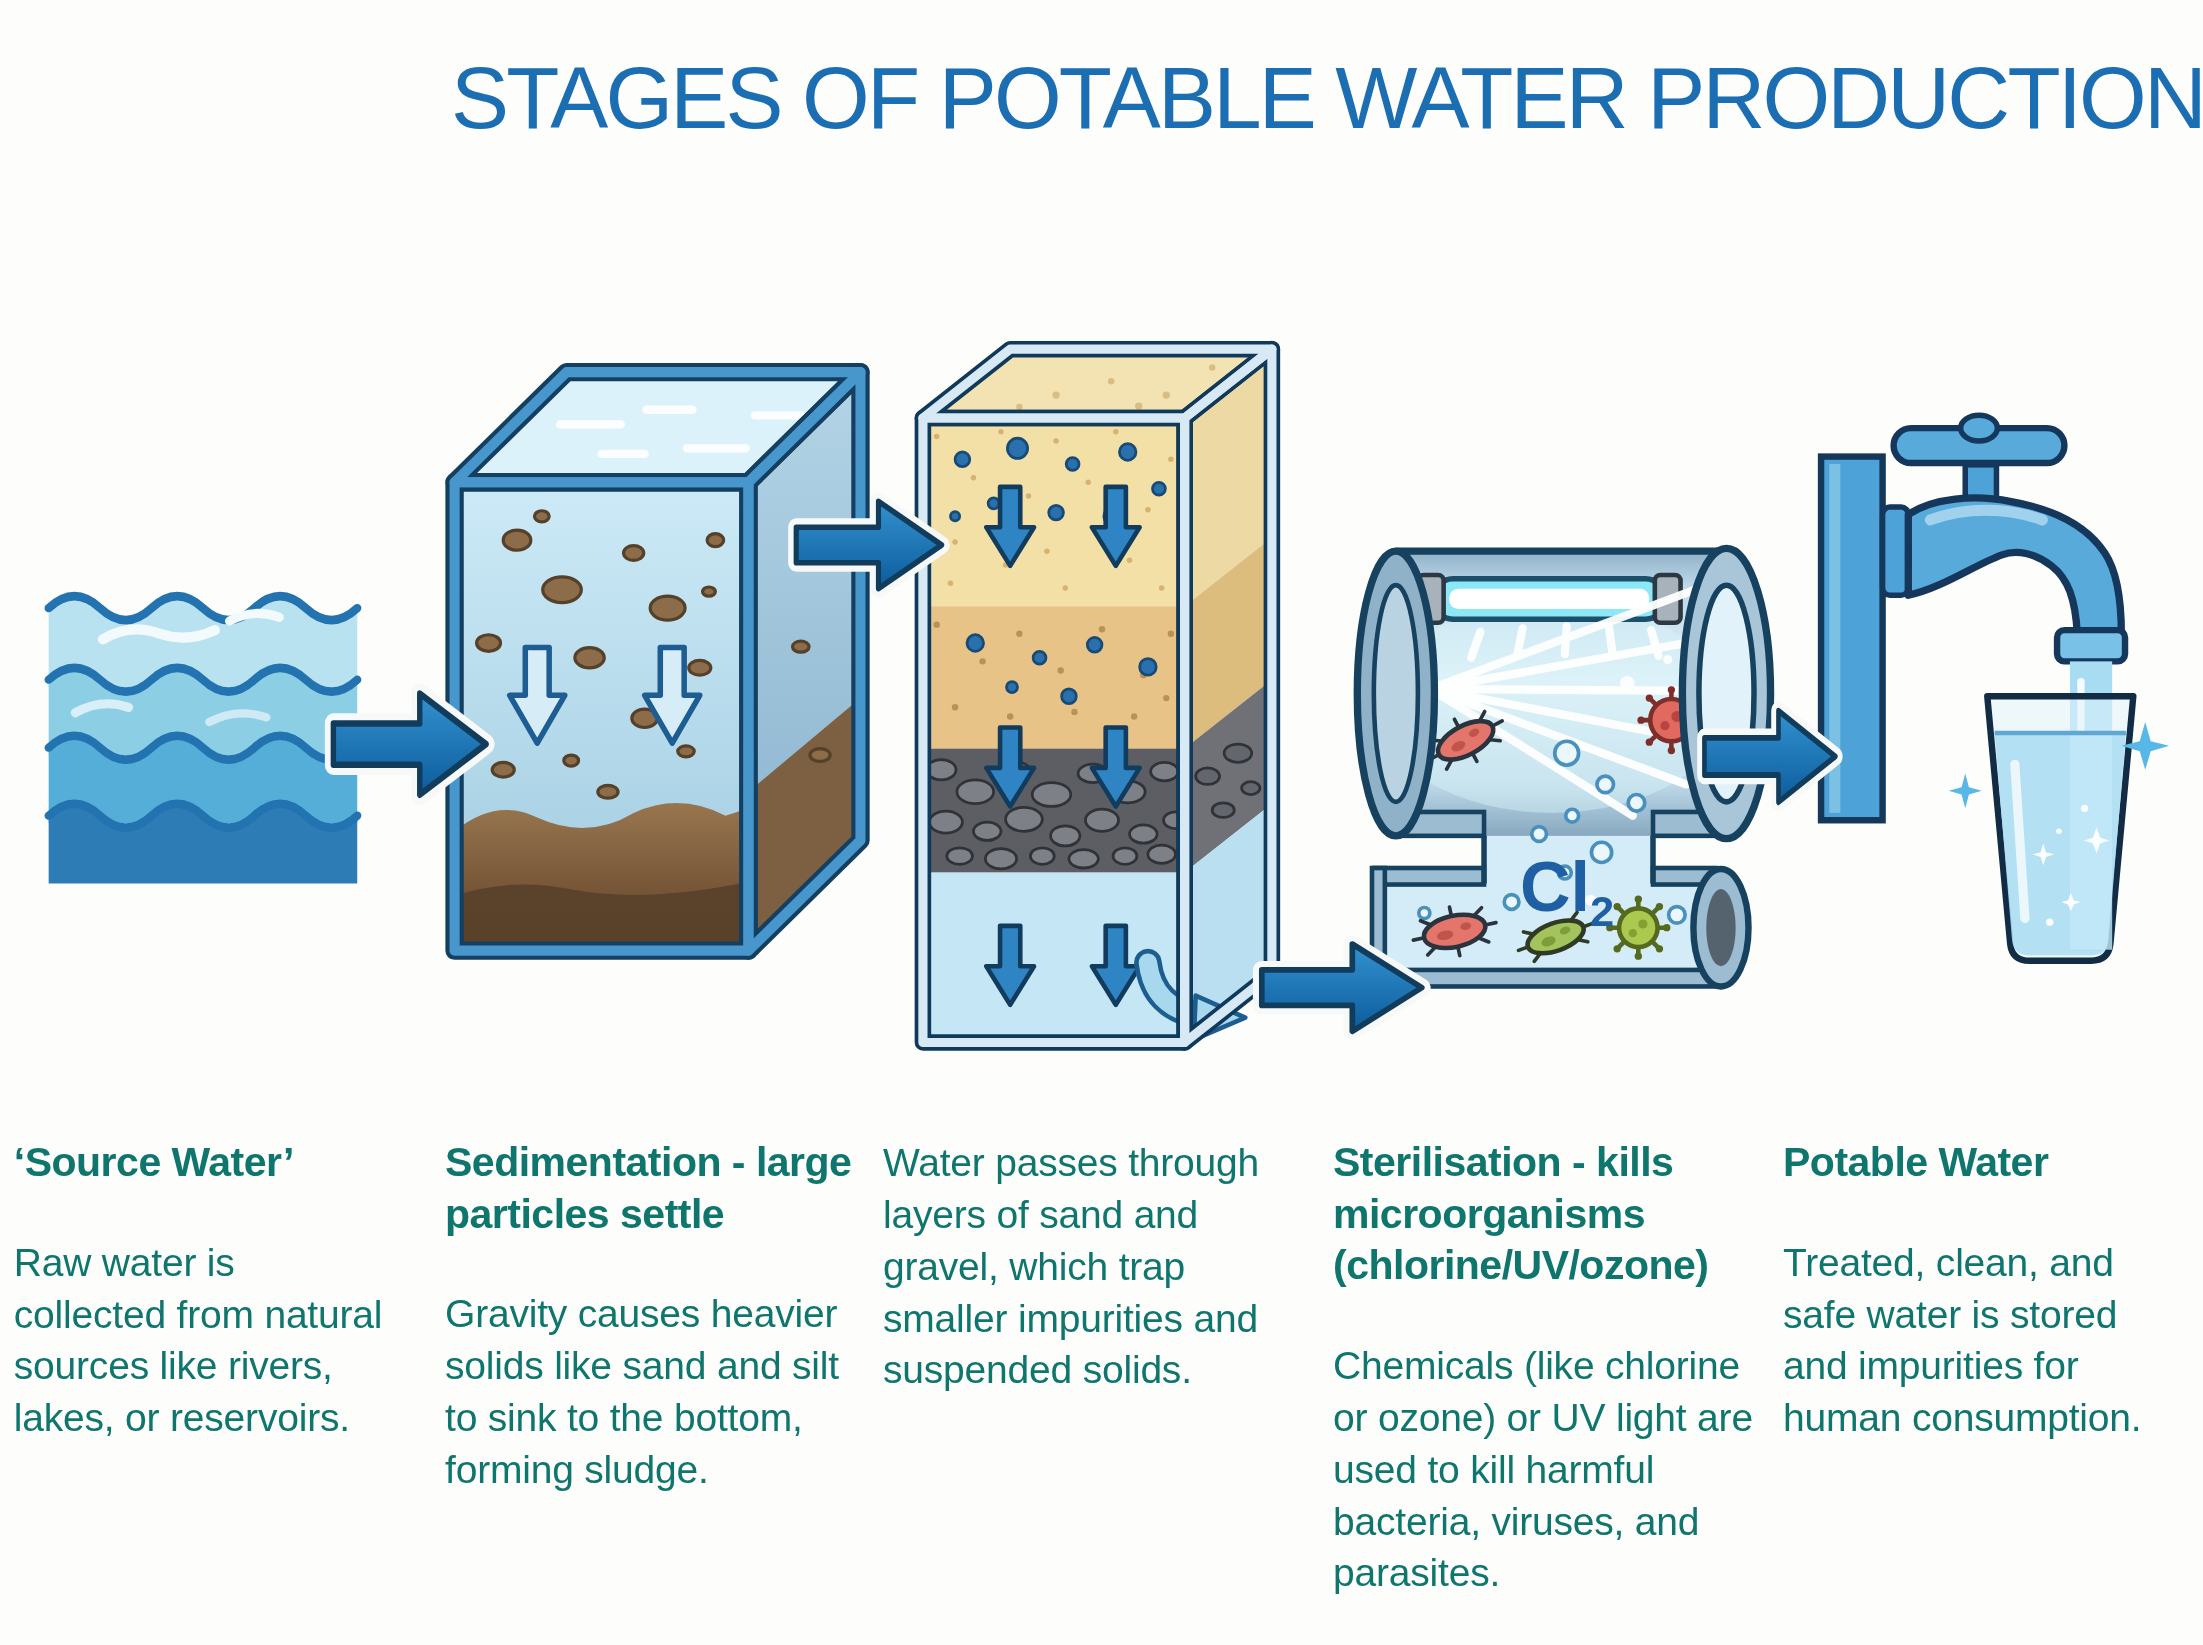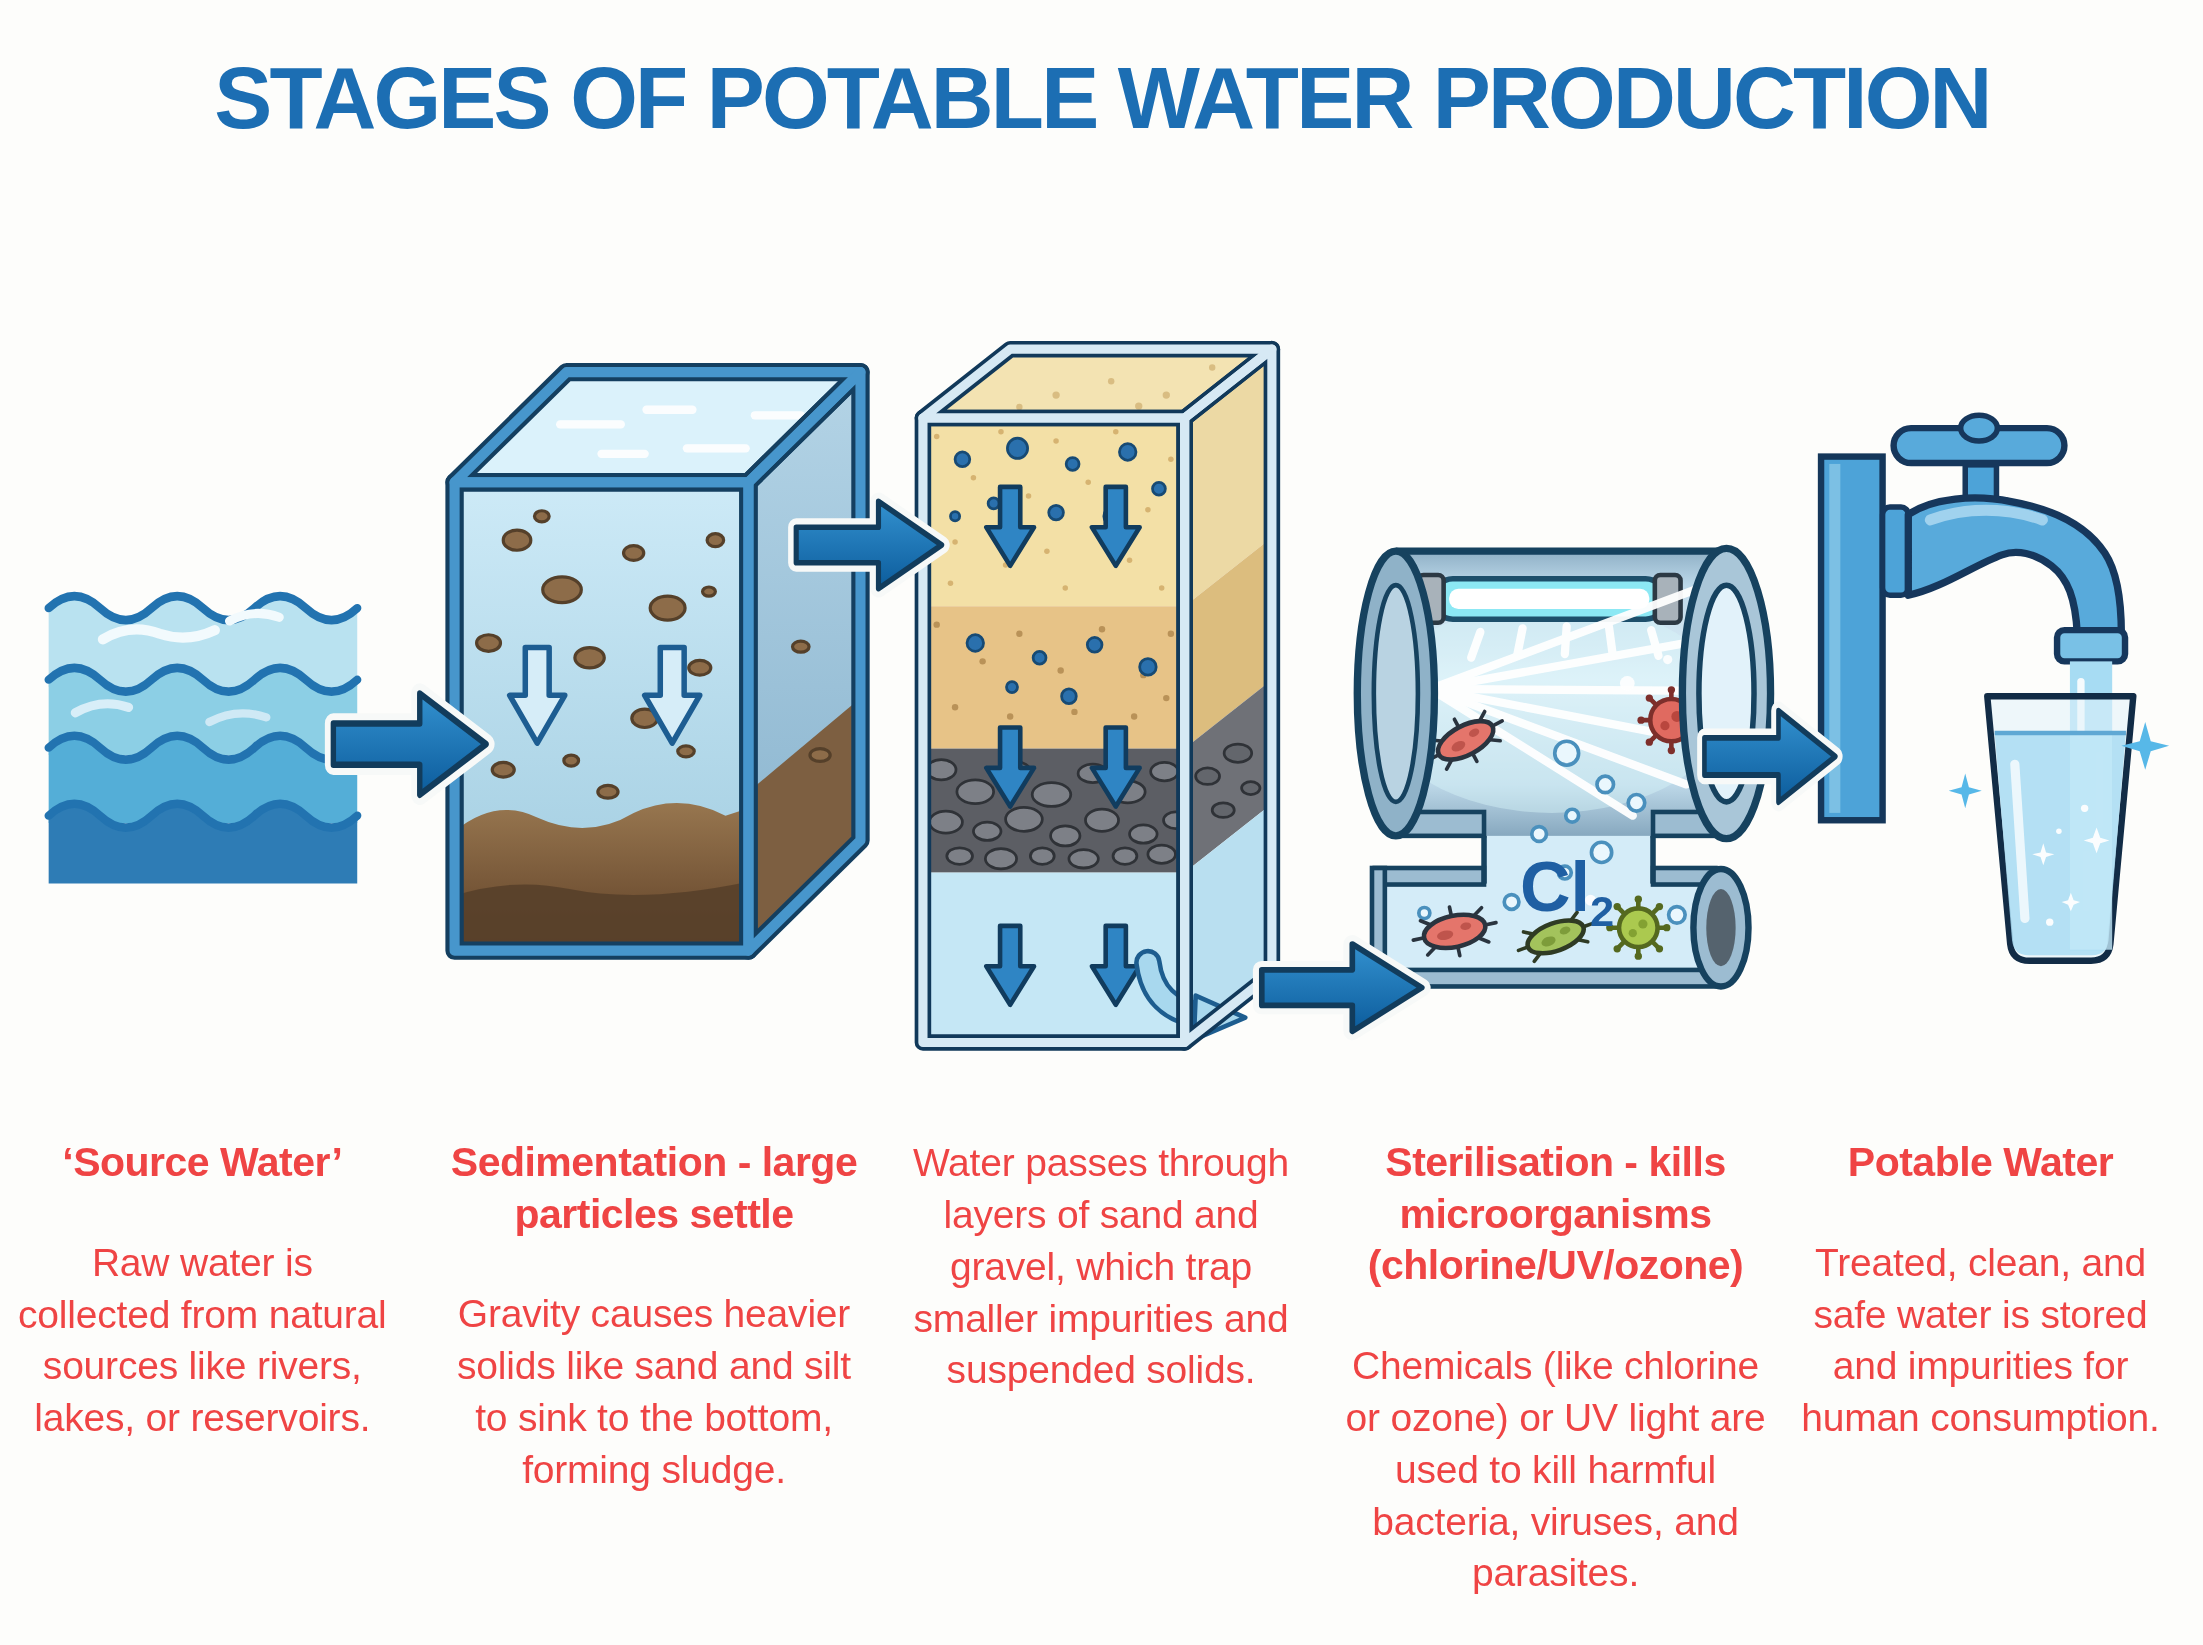--- a/index.html
+++ b/index.html
@@ -1,21 +1,21 @@
 <!DOCTYPE html>
 <html style="font-size:14.7px"><head>
 <meta charset="utf-8">
 <style>
   html,body{margin:0;padding:0;background:#fdfdfb;}
   .canvas{position:relative;width:2204px;height:1646px;background:#fdfdfb;overflow:hidden;
           font-family:"Liberation Sans",sans-serif;}
-  .title{position:absolute;left:0;right:0;top:48px;text-align:center;font-weight:bold;
+  .title{position:absolute;left:0;right:0;top:48px;text-align:right;font-weight:normal;
          font-size:87px;letter-spacing:-2.8px;color:#1c6eb3;white-space:nowrap;}
   svg.scene{position:absolute;left:0;top:0;}
-  .stage-col{position:absolute;top:1137px;text-align:center;color:#ef4444;}
+  .stage-col{position:absolute;top:1137px;color:#0f766e;}
   .stage-heading{margin:0 0 48px 0;font-size:41px;line-height:1.26;font-weight:bold;letter-spacing:-0.5px;}
   .stage-desc{margin:0;font-size:39px;line-height:1.33;letter-spacing:-0.2px;}
   .cl2{position:absolute;top:852px;left:1567px;transform:translateX(-50%);
        font-weight:bold;font-size:70px;color:#1f5fa3;line-height:1;}
   .cl2 sub{font-size:0.62em;}
 </style>
 </head>
 <body>
 
 <div class="canvas">

